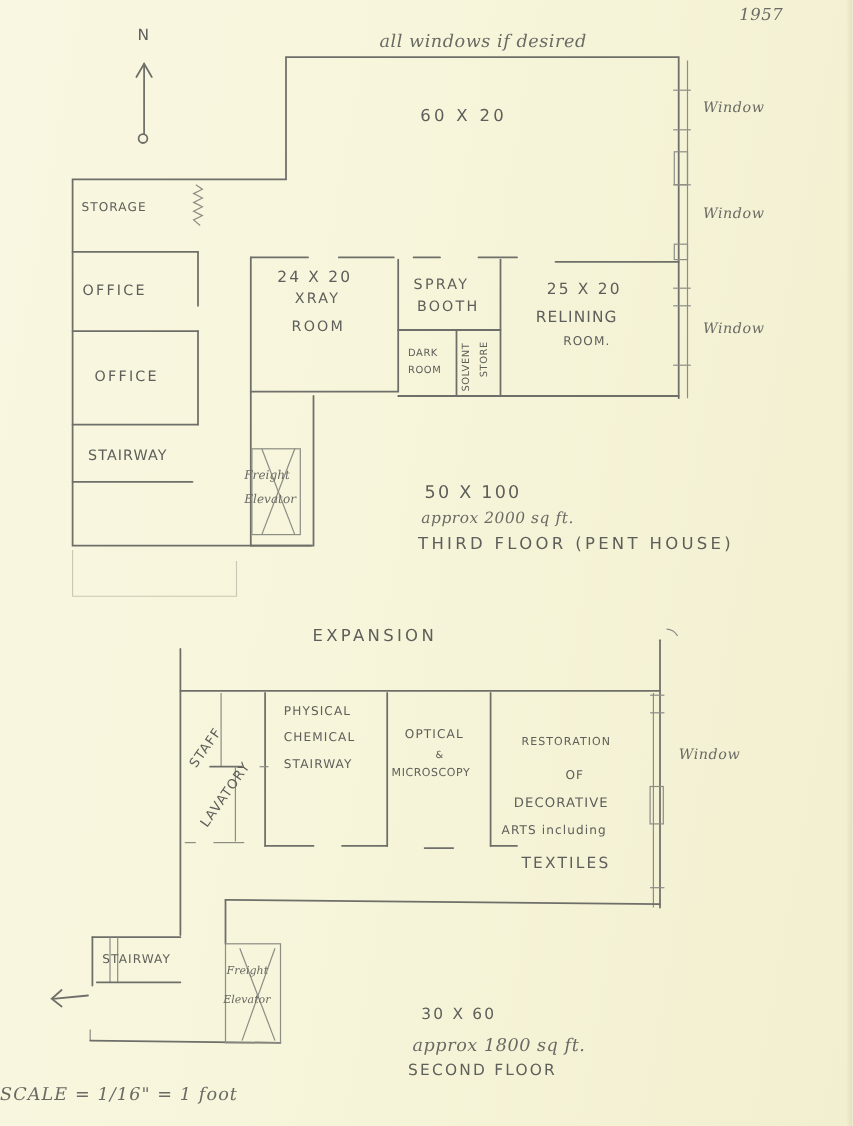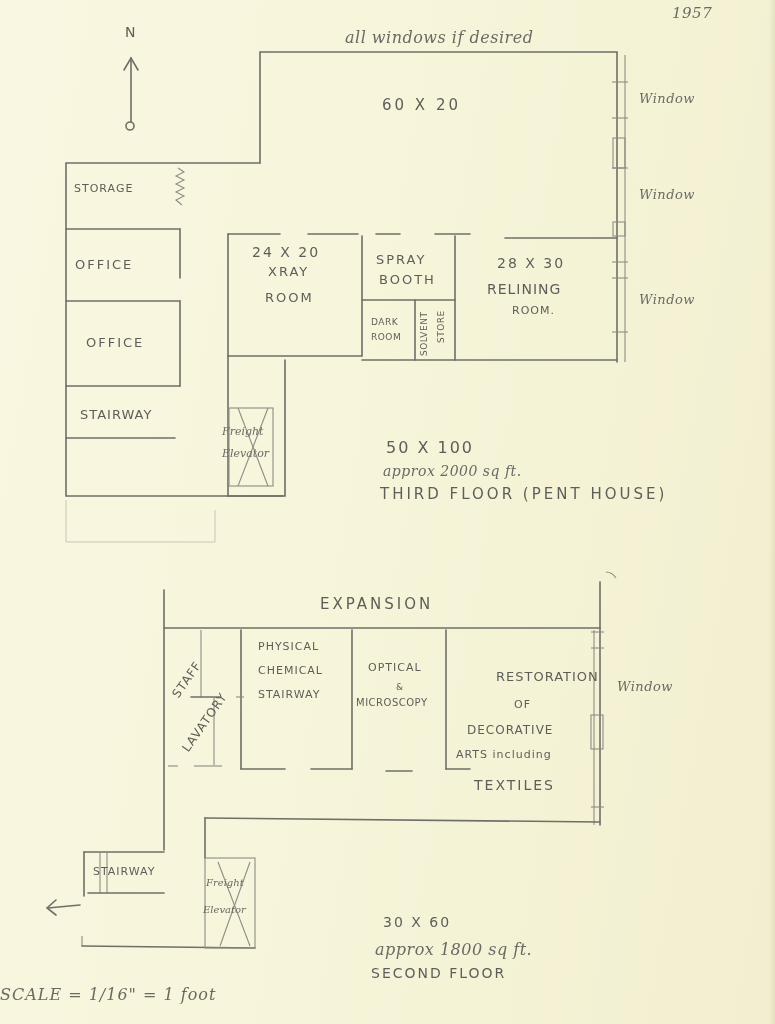--- a/index.html
+++ b/index.html
@@ -166,45 +166,45 @@
 
   <div class="lbl" style="left:376px;top:253px;">SPRAY</div>
   <div class="lbl" style="left:379px;top:273px;">BOOTH</div>
 
   <div class="lbl tiny" style="left:371px;top:318px;">DARK</div>
   <div class="lbl tiny" style="left:371px;top:333px;">ROOM</div>
 
   <div class="lbl tiny rot-up" style="left:420px;top:356px;">SOLVENT</div>
   <div class="lbl tiny rot-up" style="left:437px;top:343px;">STORE</div>
 
-  <div class="lbl" style="left:497px;top:256px;font-size:14px;">28 X 30</div>
+  <div class="lbl" style="left:497px;top:256px;font-size:14px;">25 X 20</div>
   <div class="lbl small" style="left:487px;top:282px;font-size:14px;">RELINING</div>
   <div class="lbl small" style="left:512px;top:305px;font-size:11px;">ROOM.</div>
 
   <div class="lbl script" style="left:222px;top:426px;font-size:11px;letter-spacing:0;">Freight</div>
   <div class="lbl script" style="left:222px;top:448px;font-size:11px;letter-spacing:0;">Elevator</div>
 
   <div class="lbl" style="left:386px;top:440px;font-size:16px;">50 X 100</div>
   <div class="lbl script" style="left:383px;top:464px;font-size:14px;">approx 2000 sq ft.</div>
   <div class="lbl big" style="left:380px;top:487px;">THIRD FLOOR (PENT HOUSE)</div>
 
-  <div class="lbl big" style="left:284px;top:597px;margin-left:36px;">EXPANSION</div>
+  <div class="lbl big" style="left:284px;top:571px;">EXPANSION</div>
 
   <div class="lbl small rot-diag" style="left:170px;top:693px;font-size:12px;">STAFF</div>
   <div class="lbl small rot-diag" style="left:180px;top:747px;font-size:12px;">LAVATORY</div>
 
   <div class="lbl small" style="left:258px;top:641px;font-size:11px;">PHYSICAL</div>
   <div class="lbl small" style="left:258px;top:665px;font-size:11px;">CHEMICAL</div>
   <div class="lbl small" style="left:258px;top:689px;font-size:11px;">STAIRWAY</div>
 
   <div class="lbl small" style="left:368px;top:662px;font-size:11px;">OPTICAL</div>
   <div class="lbl tiny" style="left:396px;top:683px;">&amp;</div>
   <div class="lbl small" style="left:356px;top:698px;font-size:10px;letter-spacing:0.5px;">MICROSCOPY</div>
 
-  <div class="lbl small" style="left:496px;top:670px;font-size:13px;">RESTORATION</div>
+  <div class="lbl small" style="left:474px;top:670px;font-size:10px;">RESTORATION</div>
   <div class="lbl small" style="left:514px;top:699px;font-size:11px;">OF</div>
   <div class="lbl small" style="left:467px;top:724px;font-size:12px;">DECORATIVE</div>
   <div class="lbl small" style="left:456px;top:749px;font-size:11px;letter-spacing:1px;">ARTS including</div>
   <div class="lbl" style="left:474px;top:778px;font-size:14px;">TEXTILES</div>
 
   <div class="lbl script" style="left:617px;top:680px;font-size:13px;">Window</div>
 
   <div class="lbl small" style="left:93px;top:866px;font-size:11px;">STAIRWAY</div>
 
   <div class="lbl script" style="left:206px;top:878px;font-size:10px;letter-spacing:0;">Freight</div>

